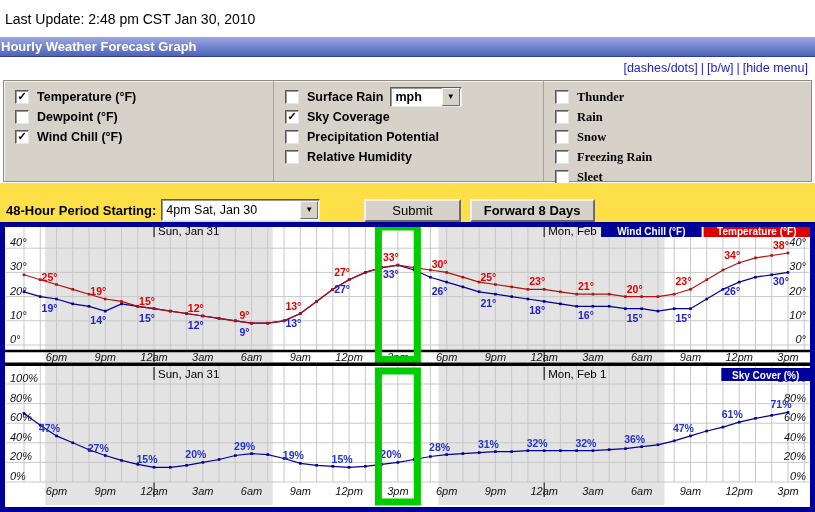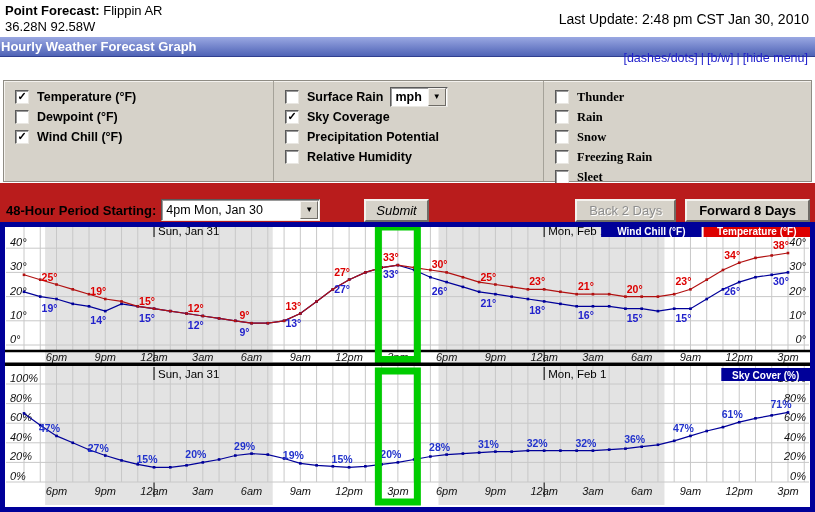--- a/index.html
+++ b/index.html
@@ -14,21 +14,21 @@
   .header-right{padding-top:8px;font-size:14px;}
   
   .title-bar{
     position:absolute;top:37px;left:0;width:815px;height:20px;
     background:linear-gradient(#9aa8e2,#4f63b6);
     border-bottom:1px solid #303f90;
     color:#fff;font-weight:bold;font-size:13px;line-height:20px;
     padding-left:1px;box-sizing:border-box;
   }
   
-  .menu-links{position:absolute;top:51px;right:7px;font-size:12.5px;color:#2222cc;}
+  .menu-links{position:absolute;top:61px;right:7px;font-size:12.5px;color:#2222cc;}
   .menu-links a{color:#2222cc;text-decoration:none;cursor:pointer;}
   .menu-links .sep{color:#2222cc;padding:0 3px;}
   
   .controls-panel{
     position:absolute;top:80px;left:3px;width:809px;height:102px;box-sizing:border-box;
     background:#d6d2c9;border:1px solid #8f8c84;box-shadow:inset 1px 1px 0 #f4f2ee;
     display:flex;
   }
   .controls-col{box-sizing:border-box;padding:6px 0 0 11px;border-right:1px solid #a5a299;}
   .controls-col:last-child{border-right:none;}
@@ -39,52 +39,45 @@
     border:1px solid #555;border-color:#5a5a5a #e9e7e2 #e9e7e2 #5a5a5a;
     box-shadow:inset 1px 1px 0 #9a9a9a;
     font-size:11px;line-height:11px;text-align:center;color:#000;margin-right:8px;cursor:pointer;
   }
   
   .fake-select{
     display:inline-flex;align-items:center;margin-left:7px;height:18px;background:#fff;
     border:1px solid;border-color:#5a5a5a #e9e7e2 #e9e7e2 #5a5a5a;box-shadow:inset 1px 1px 0 #9a9a9a;
     font-size:12.5px;font-weight:bold;padding-left:4px;cursor:pointer;
   }
-  .fs-value{padding-right:6px;}
+  .fs-value{padding-right:20px;}
   .fs-btn{
     width:16px;height:16px;background:#d6d2c9;margin-right:1px;
     border:1px solid;border-color:#f4f2ee #6f6c66 #6f6c66 #f4f2ee;
     font-size:8px;line-height:15px;text-align:center;color:#000;
   }
   
-  .period-bar{position:absolute;top:183px;left:0;width:815px;height:54px;display:flex;align-items:center;font-size:13px;background:#b91c1c;}
+  .period-bar{position:absolute;top:183px;left:0;width:815px;height:54px;display:flex;align-items:center;font-size:13px;background:#fde047;}
   .period-label{font-weight:bold;margin-left:6px;}
   .period-select{height:20px;font-weight:normal;width:153px;justify-content:space-between;margin-left:5px;}
   .btn{
     background:#d6d2c9;border:2px solid;border-color:#f4f2ee #6f6c66 #6f6c66 #f4f2ee;
     font-family:"Liberation Sans",sans-serif;font-size:13px;padding:2px 12px;cursor:pointer;color:#000;
   }
-  .btn-submit{margin-left:44px;padding:2px 10px;font-style:italic;}
+  .btn-submit{margin-left:44px;padding:2px 26px;}
   .btn-back{margin-left:auto;color:#8e8e8e;text-shadow:1px 1px 0 #fff;}
   .btn-forward{font-weight:bold;margin-left:9px;margin-right:5px;}
   
   .chart-wrap{position:absolute;top:222px;left:0;width:815px;height:290px;}
   svg text{font-family:"Liberation Sans",sans-serif;}
 </style>
 </head>
 <body>
 
 <div class="header">
-  <div class="header-left">
-    <div>
-      <span class="bold">Point Forecast:</span>
-      <span>Flippin AR</span>
-    </div>
-    <div>36.28N 92.58W</div>
-  </div>
   <div class="header-right">Last Update: 2:48 pm CST Jan 30, 2010</div>
 </div>
 
 <div class="title-bar">Hourly Weather Forecast Graph</div>
 
 <div class="menu-links">
   <a>[dashes/dots]</a><span class="sep">|</span><a>[b/w]</a><span class="sep">|</span><a>[hide menu]</a>
 </div>
 
 <div class="controls-panel">
@@ -144,25 +137,24 @@
       <div class="control-row">
         <span class="cb"></span>
         <span>Sleet</span>
       </div>
     </div>
 </div>
 
 <div class="period-bar">
   <span class="period-label">48-Hour Period Starting:</span>
   <span class="fake-select period-select">
-    <span class="fs-value">4pm Mon, Jan 30</span>
+    <span class="fs-value">4pm Sat, Jan 30</span>
     <span class="fs-btn">▼</span>
   </span>
   <button class="btn btn-submit">Submit</button>
-  <button class="btn btn-back">Back 2 Days</button>
   <button class="btn btn-forward">Forward 8 Days</button>
 </div>
 
 <div class="chart-wrap">
   <svg id="chart-svg" width="815" height="290" viewBox="0 0 815 290">
       <rect x="0" y="0" width="815" height="290" fill="#fff"></rect>
       <rect x="45.1315" y="3" width="227.57" height="137" fill="#e3e3e3"></rect>
       <rect x="438.5025" y="3" width="225.9444999999999" height="137" fill="#e3e3e3"></rect>
       <line x1="24" y1="3" x2="24" y2="128" stroke="#c8c8c8" stroke-width="1"></line>
       <line x1="40.254999999999995" y1="3" x2="40.254999999999995" y2="128" stroke="#c8c8c8" stroke-width="1"></line>

